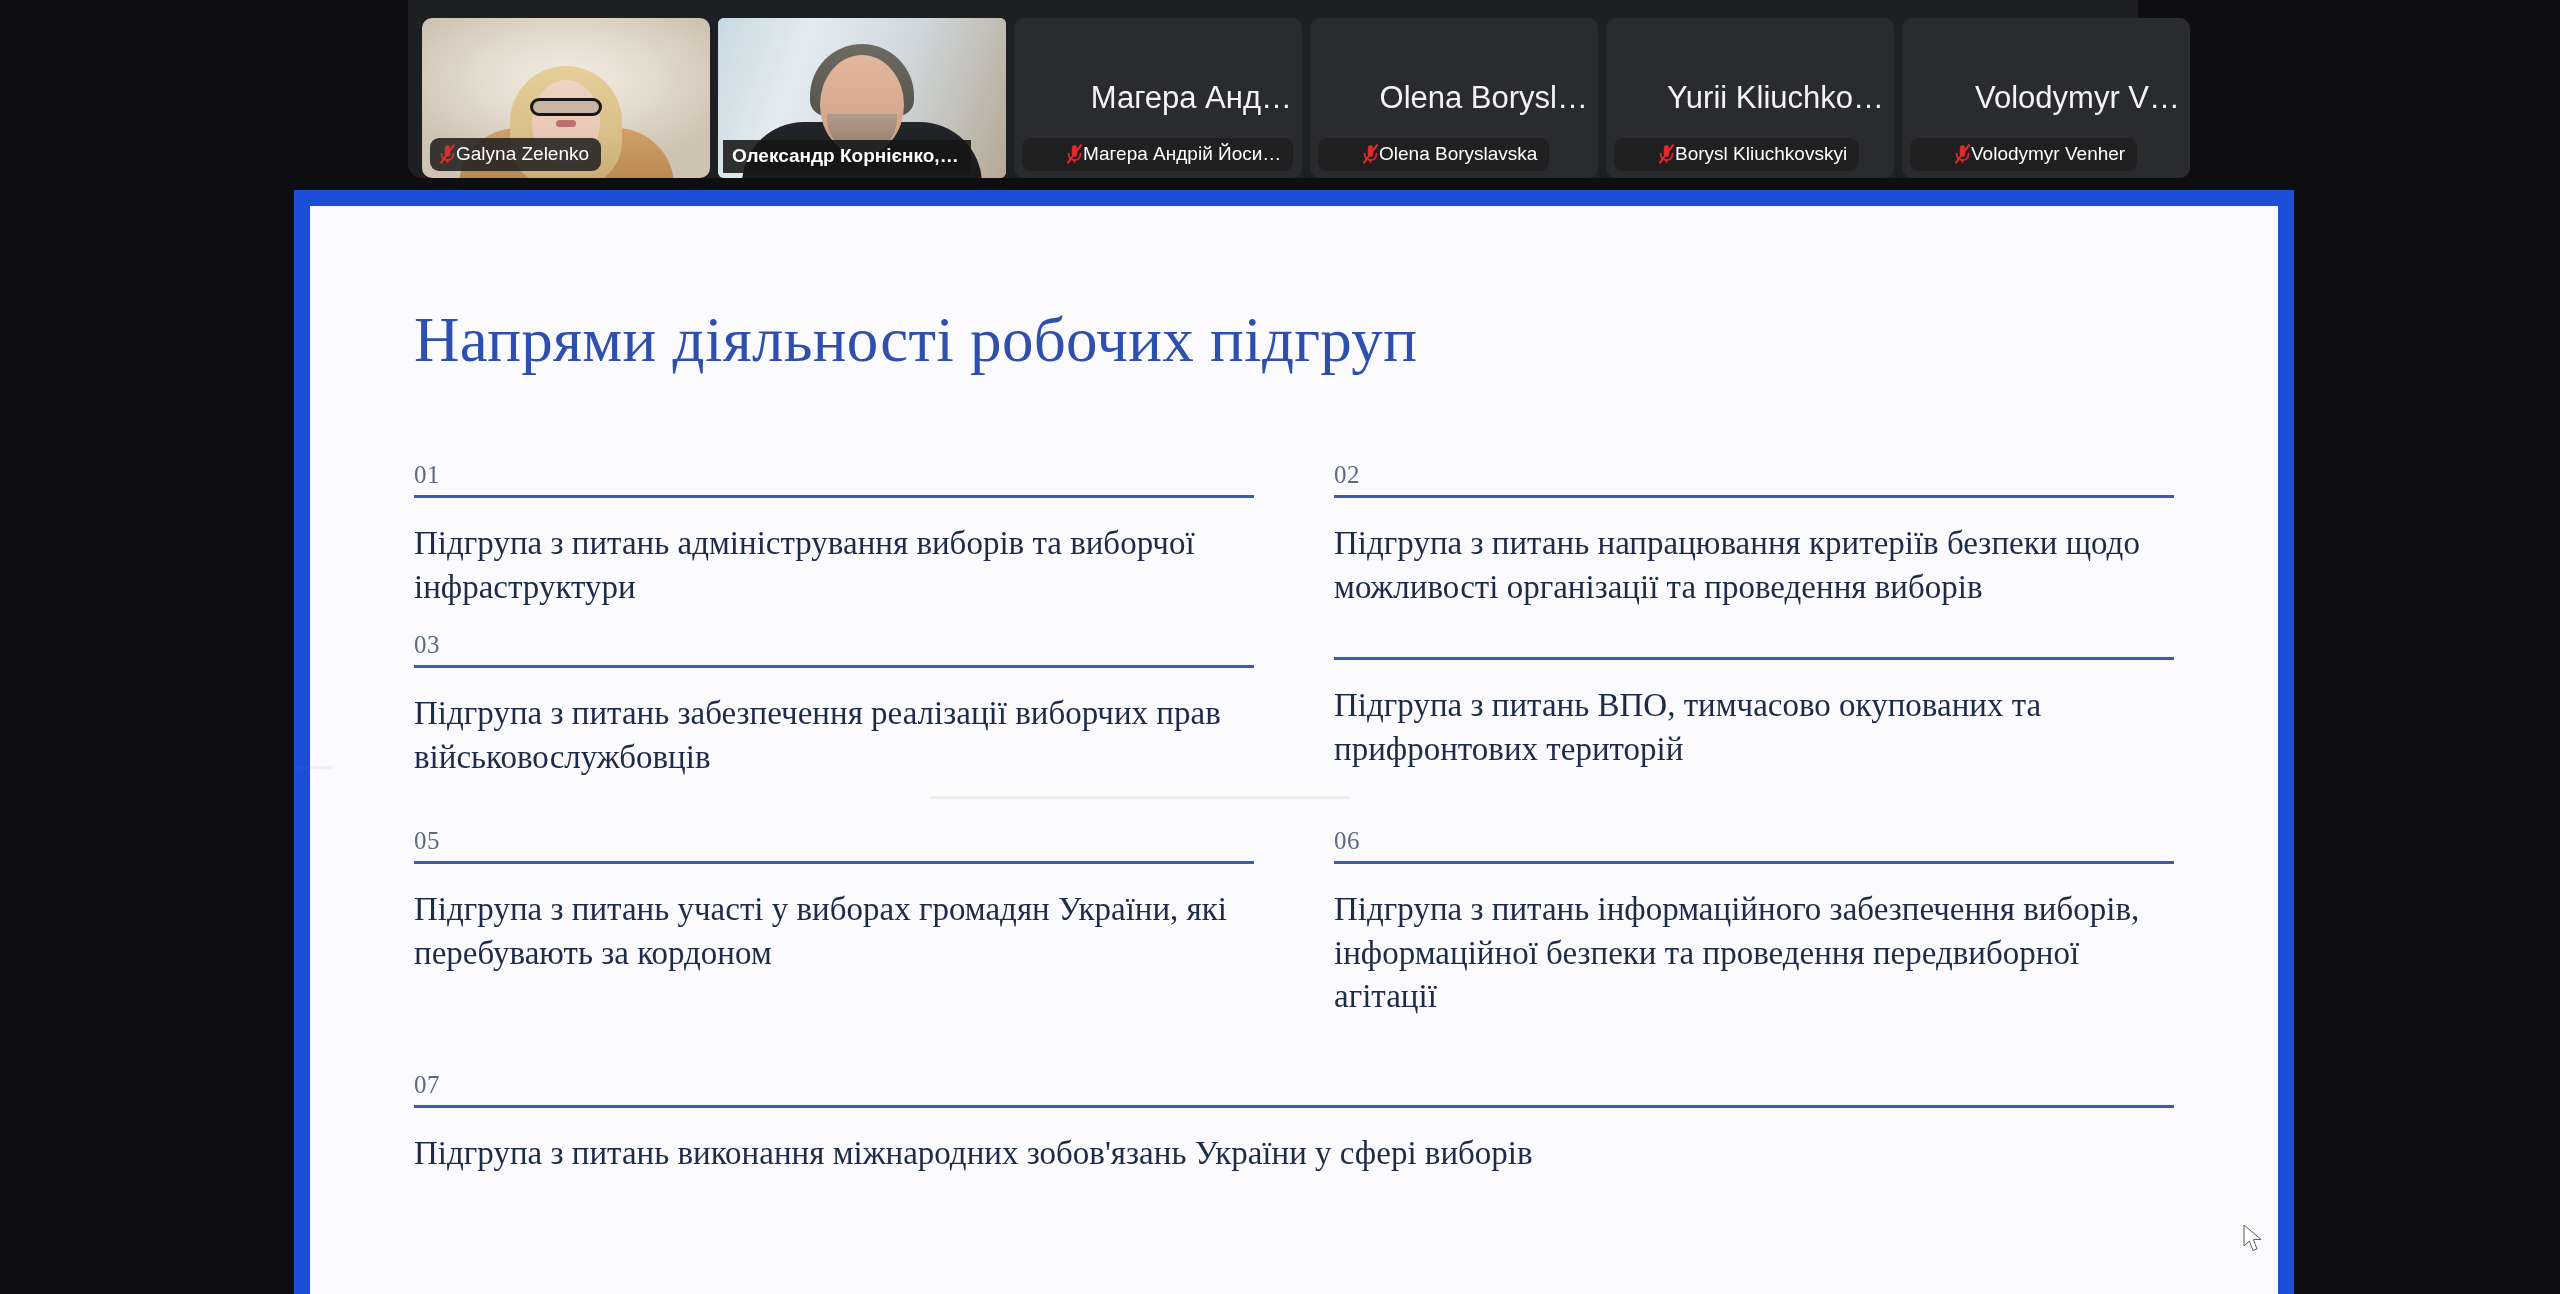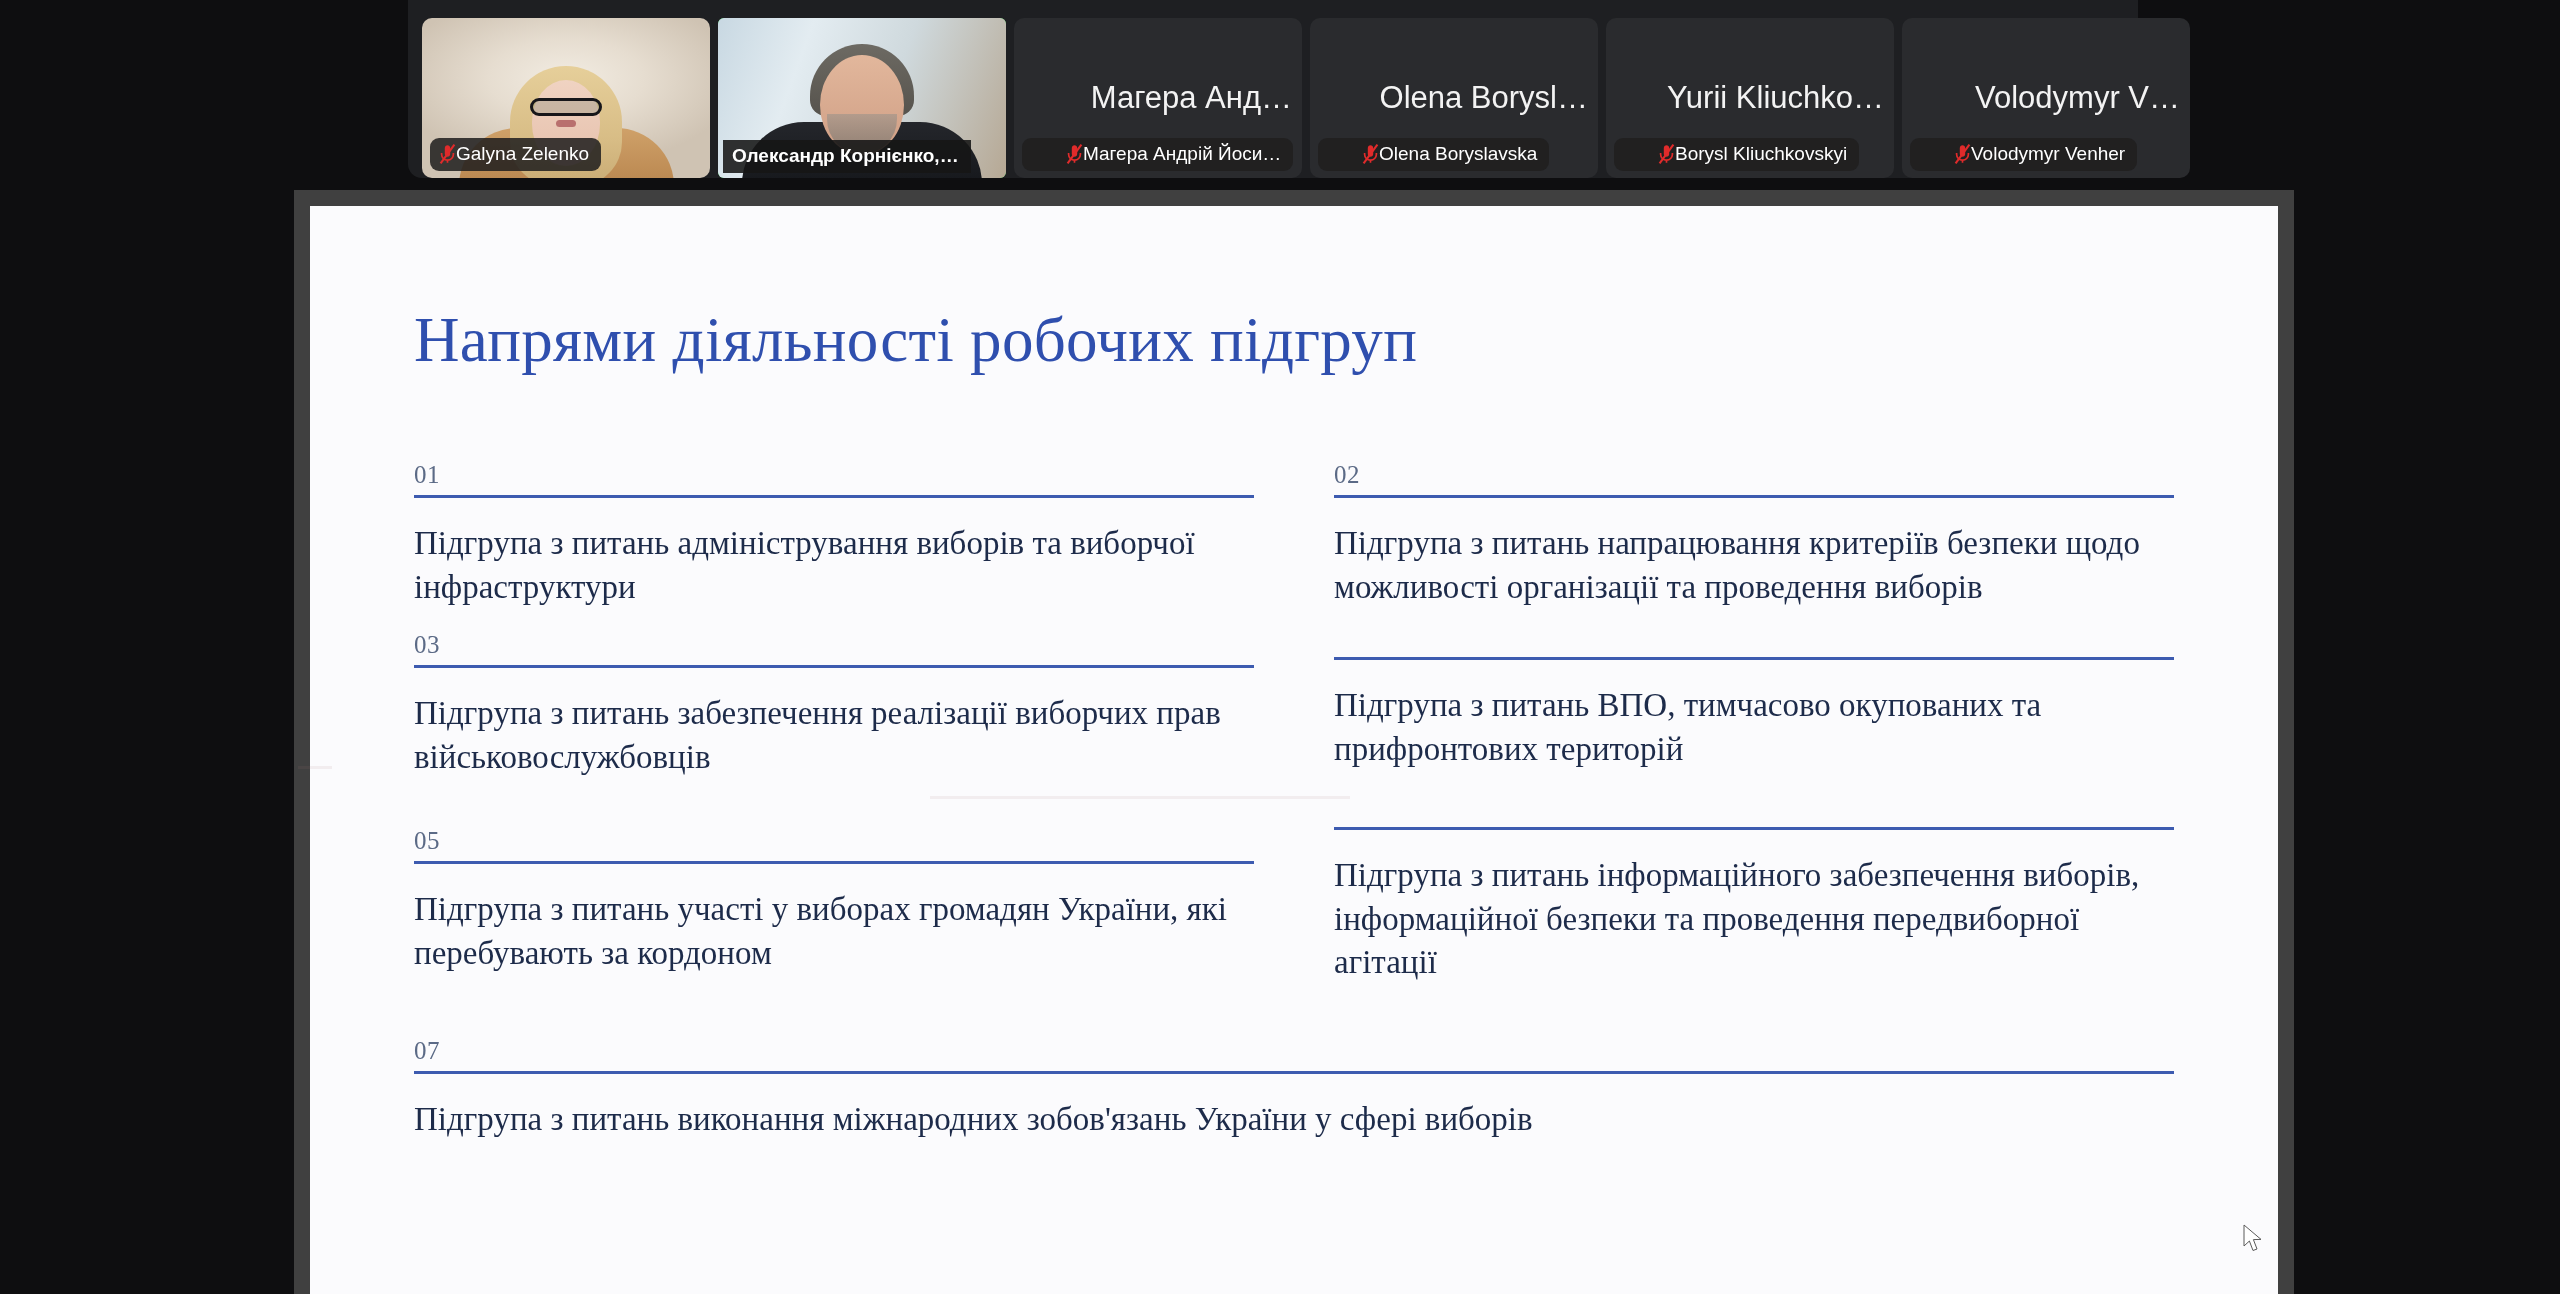--- a/index.html
+++ b/index.html
@@ -139,21 +139,21 @@
     overflow: hidden;
     text-overflow: clip;
   }
   .tile-ph .name-chip { font-size: 19px; padding-left: 44px; }
 
   
   .slide-frame {
     position: absolute;
     left: 294px; top: 190px;
     width: 2000px; height: 1104px;
-    background: #404040;
+    background: #1d4ed8;
     padding: 16px 16px 0 16px;
   }
   .slide {
     width: 100%; height: 100%;
     background: #fbfbfd;
     position: relative;
     padding: 60px 104px 0 104px;
   }
   .slide-title {
     color: #2f4fae;
@@ -325,20 +325,21 @@
           <div class="cell-text">Підгрупа з питань ВПО, тимчасово окупованих та прифронтових територій</div>
         </div>
 
         <div class="cell r2">
           <div class="cell-num">05</div>
           <div class="cell-rule"></div>
           <div class="cell-text">Підгрупа з питань участі у виборах громадян України, які перебувають за кордоном</div>
         </div>
 
         <div class="cell r2">
+          <div class="cell-num">06</div>
           <div class="cell-rule"></div>
           <div class="cell-text">Підгрупа з питань інформаційного забезпечення виборів, інформаційної безпеки та проведення передвиборної агітації</div>
         </div>
 
       </div>
 
       <div class="cell-full">
         <div class="cell-num">07</div>
         <div class="cell-rule"></div>
         <div class="cell-text">Підгрупа з питань виконання міжнародних зобов'язань України у сфері виборів</div>

